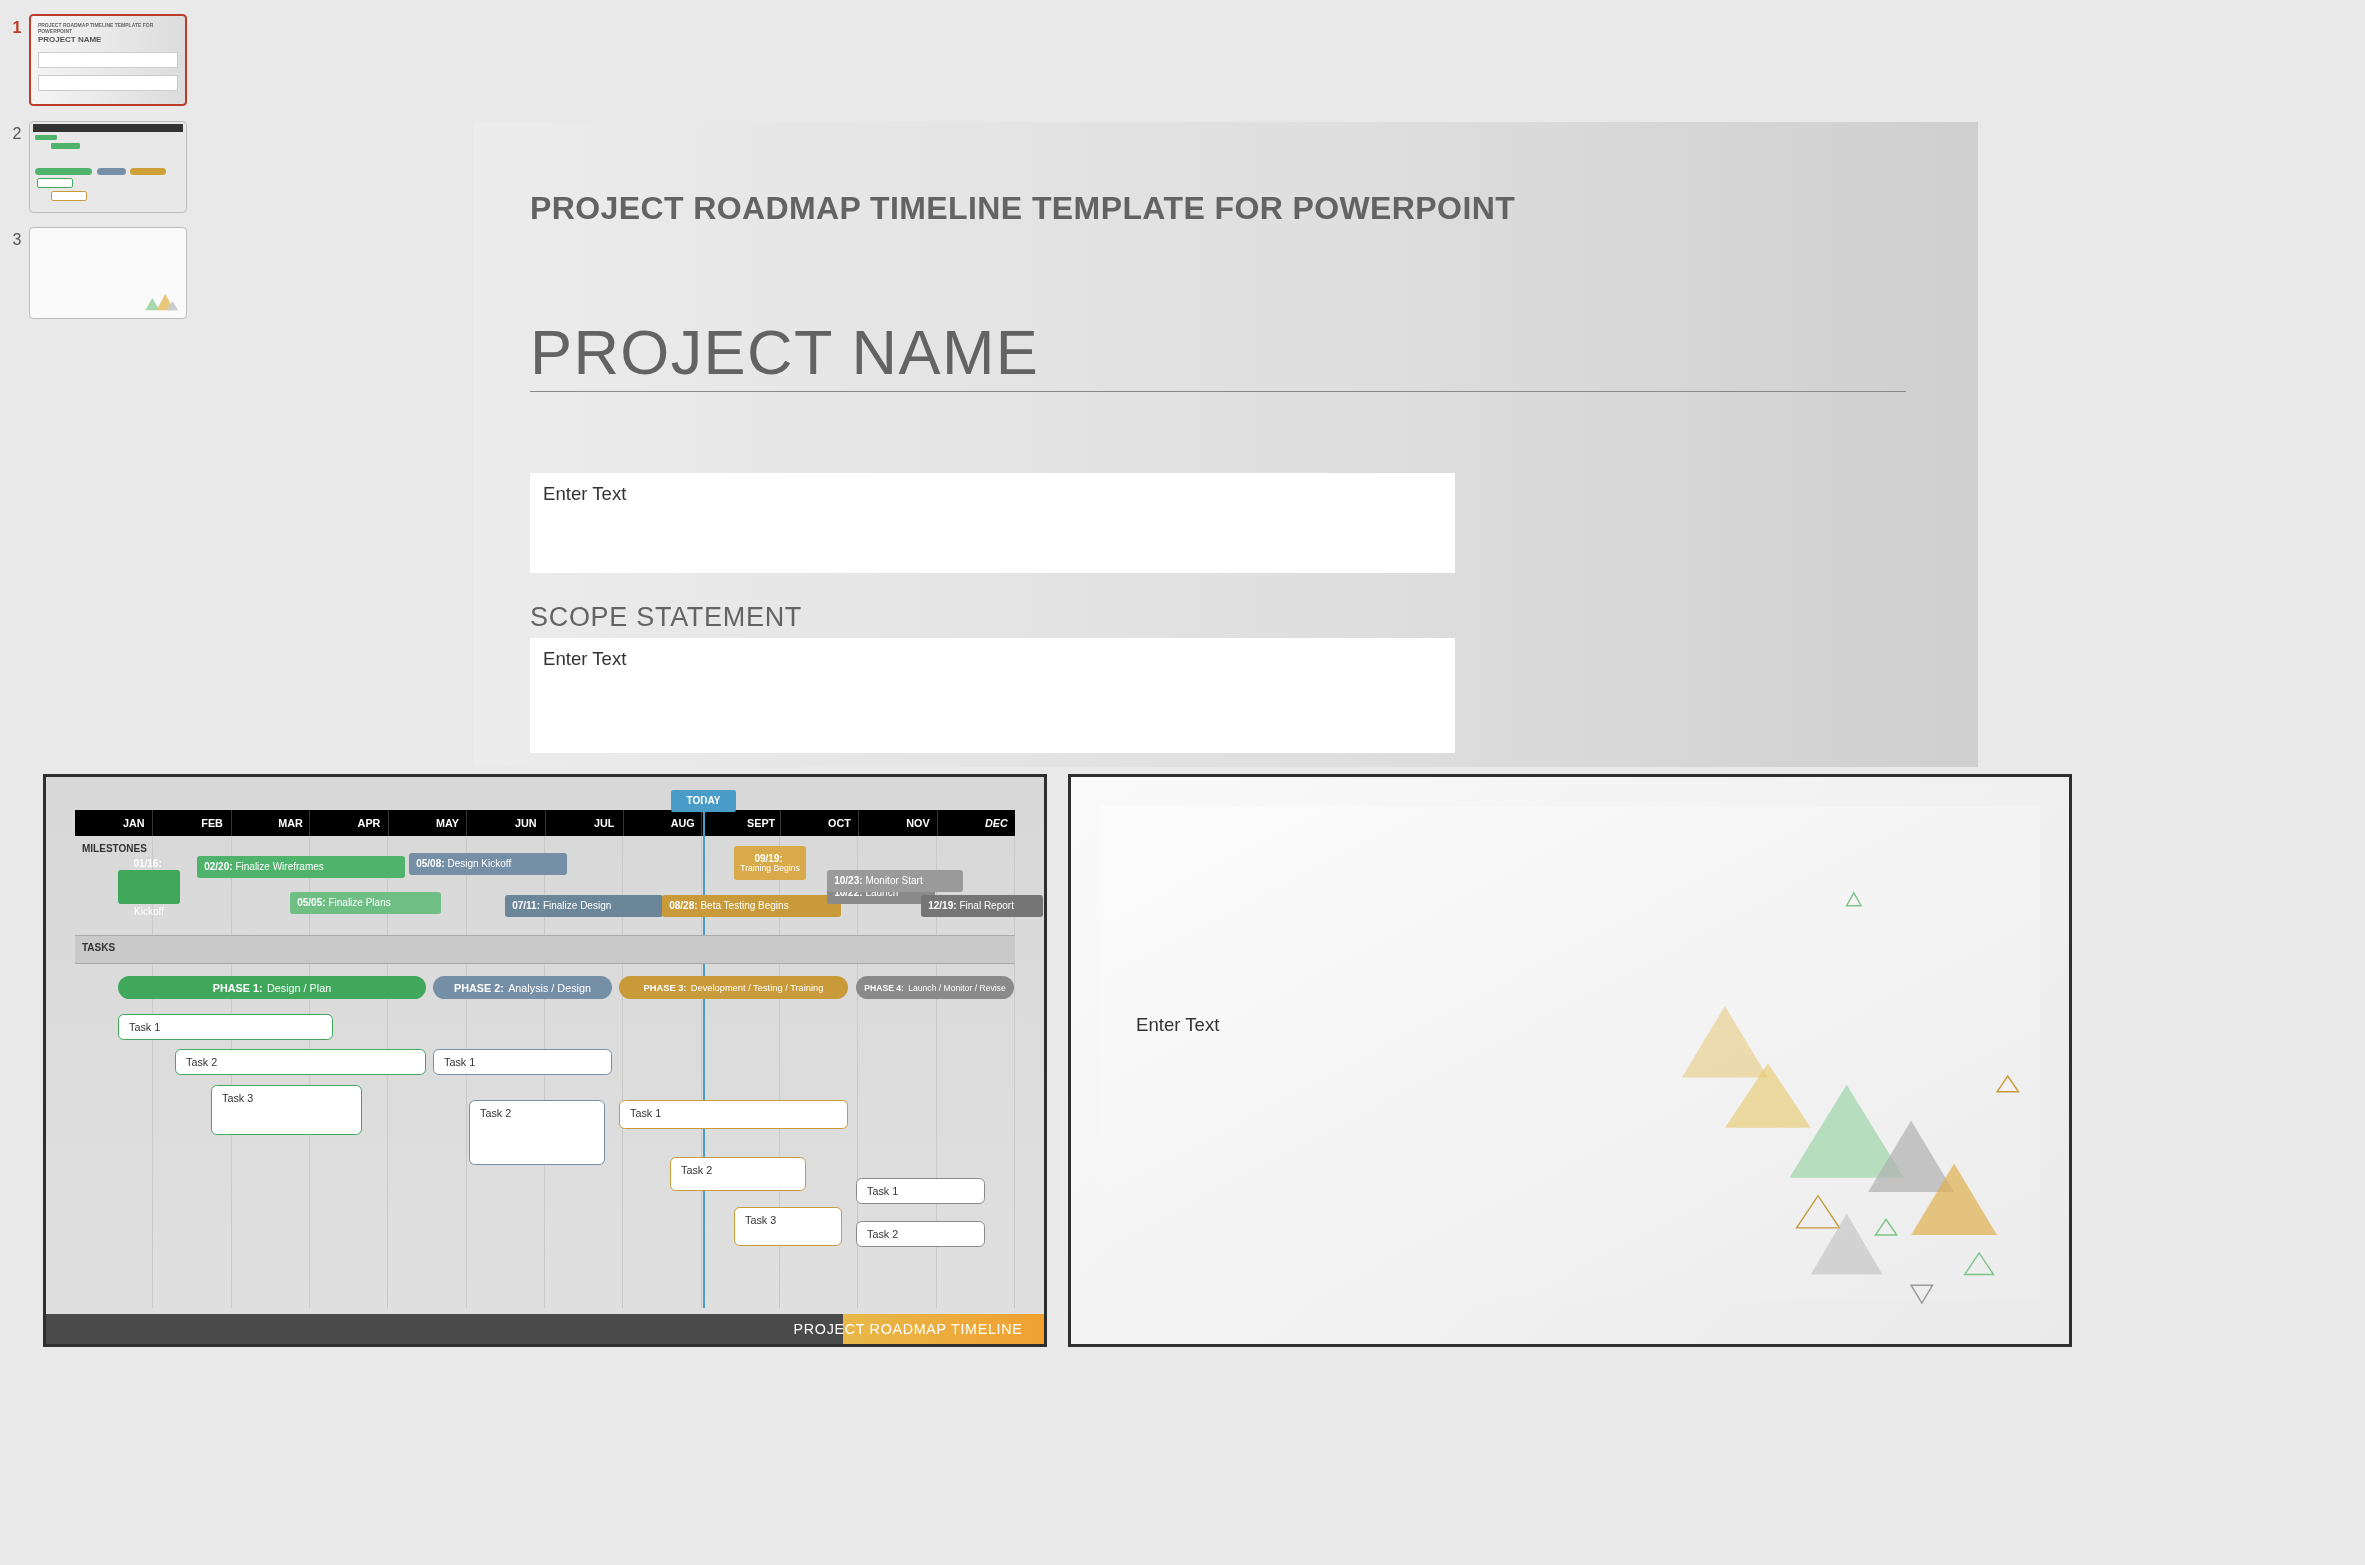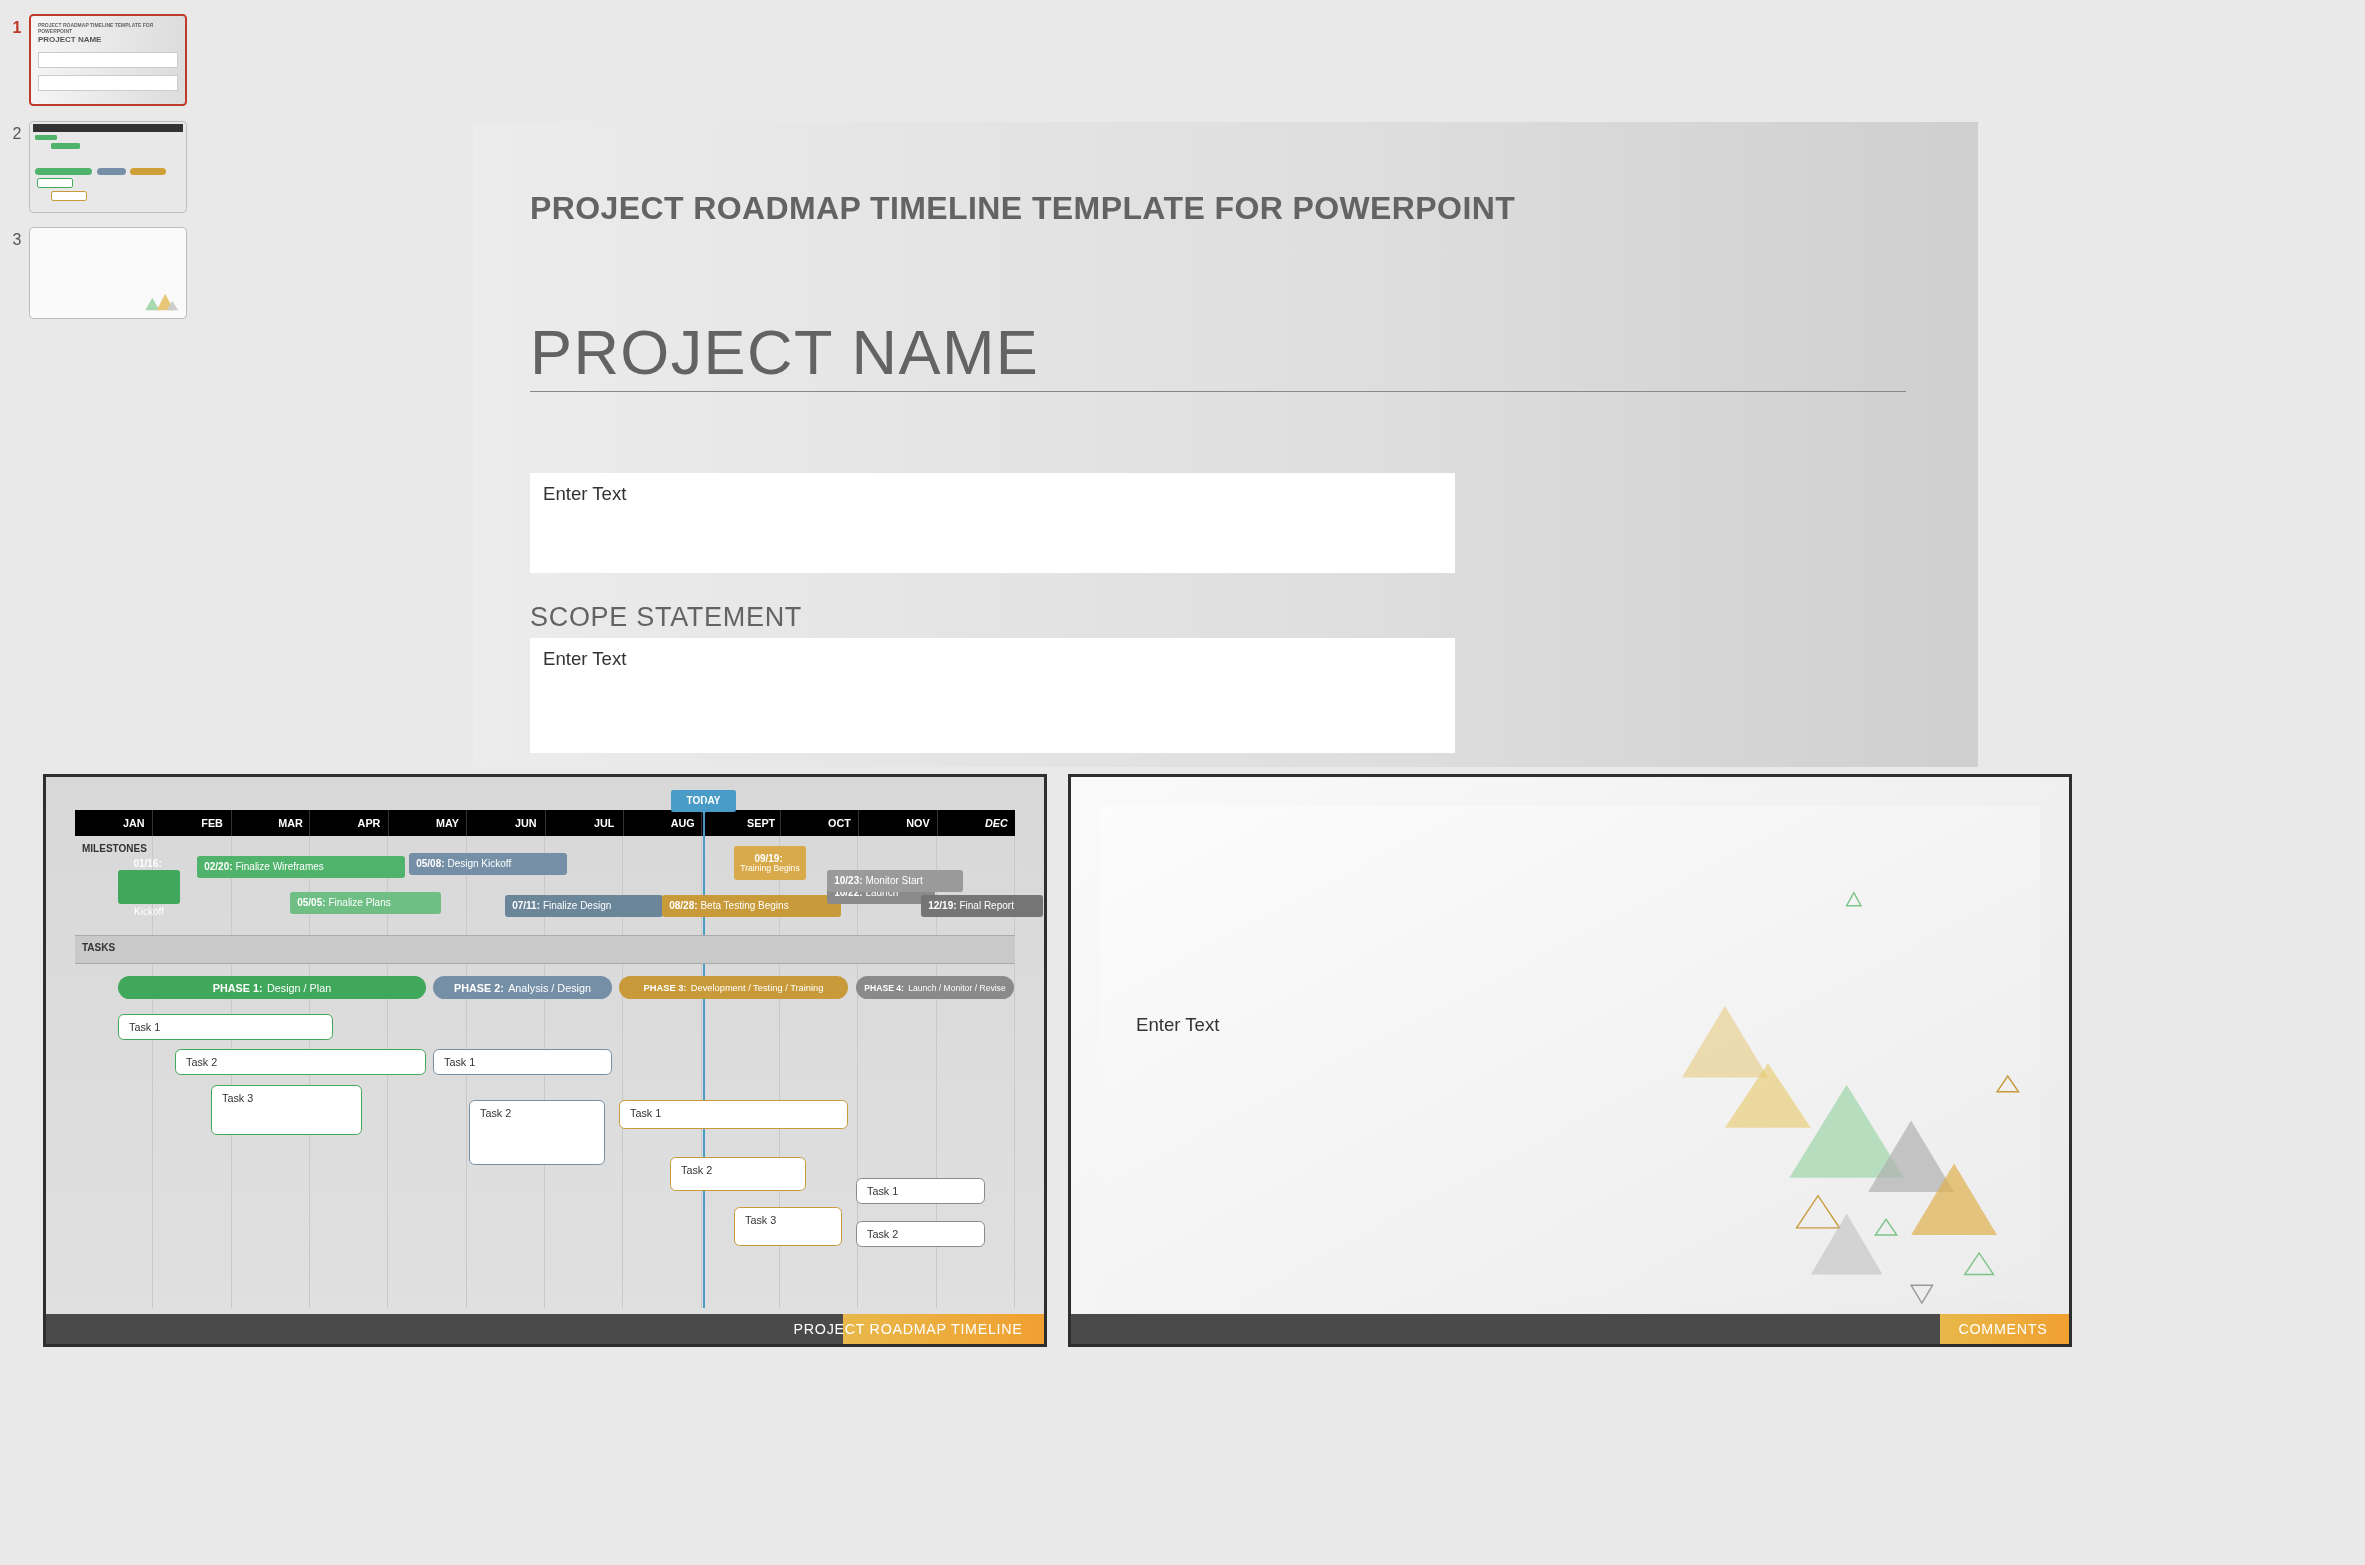--- a/index.html
+++ b/index.html
@@ -267,19 +267,15 @@
       <polygon points="120,350 180,260 240,350" fill="#e8c868" opacity="0.6"></polygon>
       <polygon points="320,440 380,340 440,440" fill="#b0b0b0" opacity="0.7"></polygon>
       <polygon points="380,500 440,400 500,500" fill="#e0b050" opacity="0.7"></polygon>
       <polygon points="220,490 250,445 280,490" fill="none" stroke="#c89a3a" stroke-width="2"></polygon>
       <polygon points="330,500 345,478 360,500" fill="none" stroke="#7cc488" stroke-width="2"></polygon>
       <polygon points="455,555 475,525 495,555" fill="none" stroke="#7cc488" stroke-width="2"></polygon>
       <polygon points="500,300 515,278 530,300" fill="none" stroke="#c89a3a" stroke-width="2"></polygon>
       <polygon points="380,570 410,570 395,595" fill="none" stroke="#999" stroke-width="2"></polygon>
       <polygon points="240,555 290,470 340,555" fill="#c0c0c0" opacity="0.6"></polygon>
     </svg>
-    <div class="cm-footer">
-      <div class="cm-footer-accent"></div>
-      <div class="cm-footer-text">COMMENTS</div>
-    </div>
   </div>
 </div>
 
 
 </body></html>

